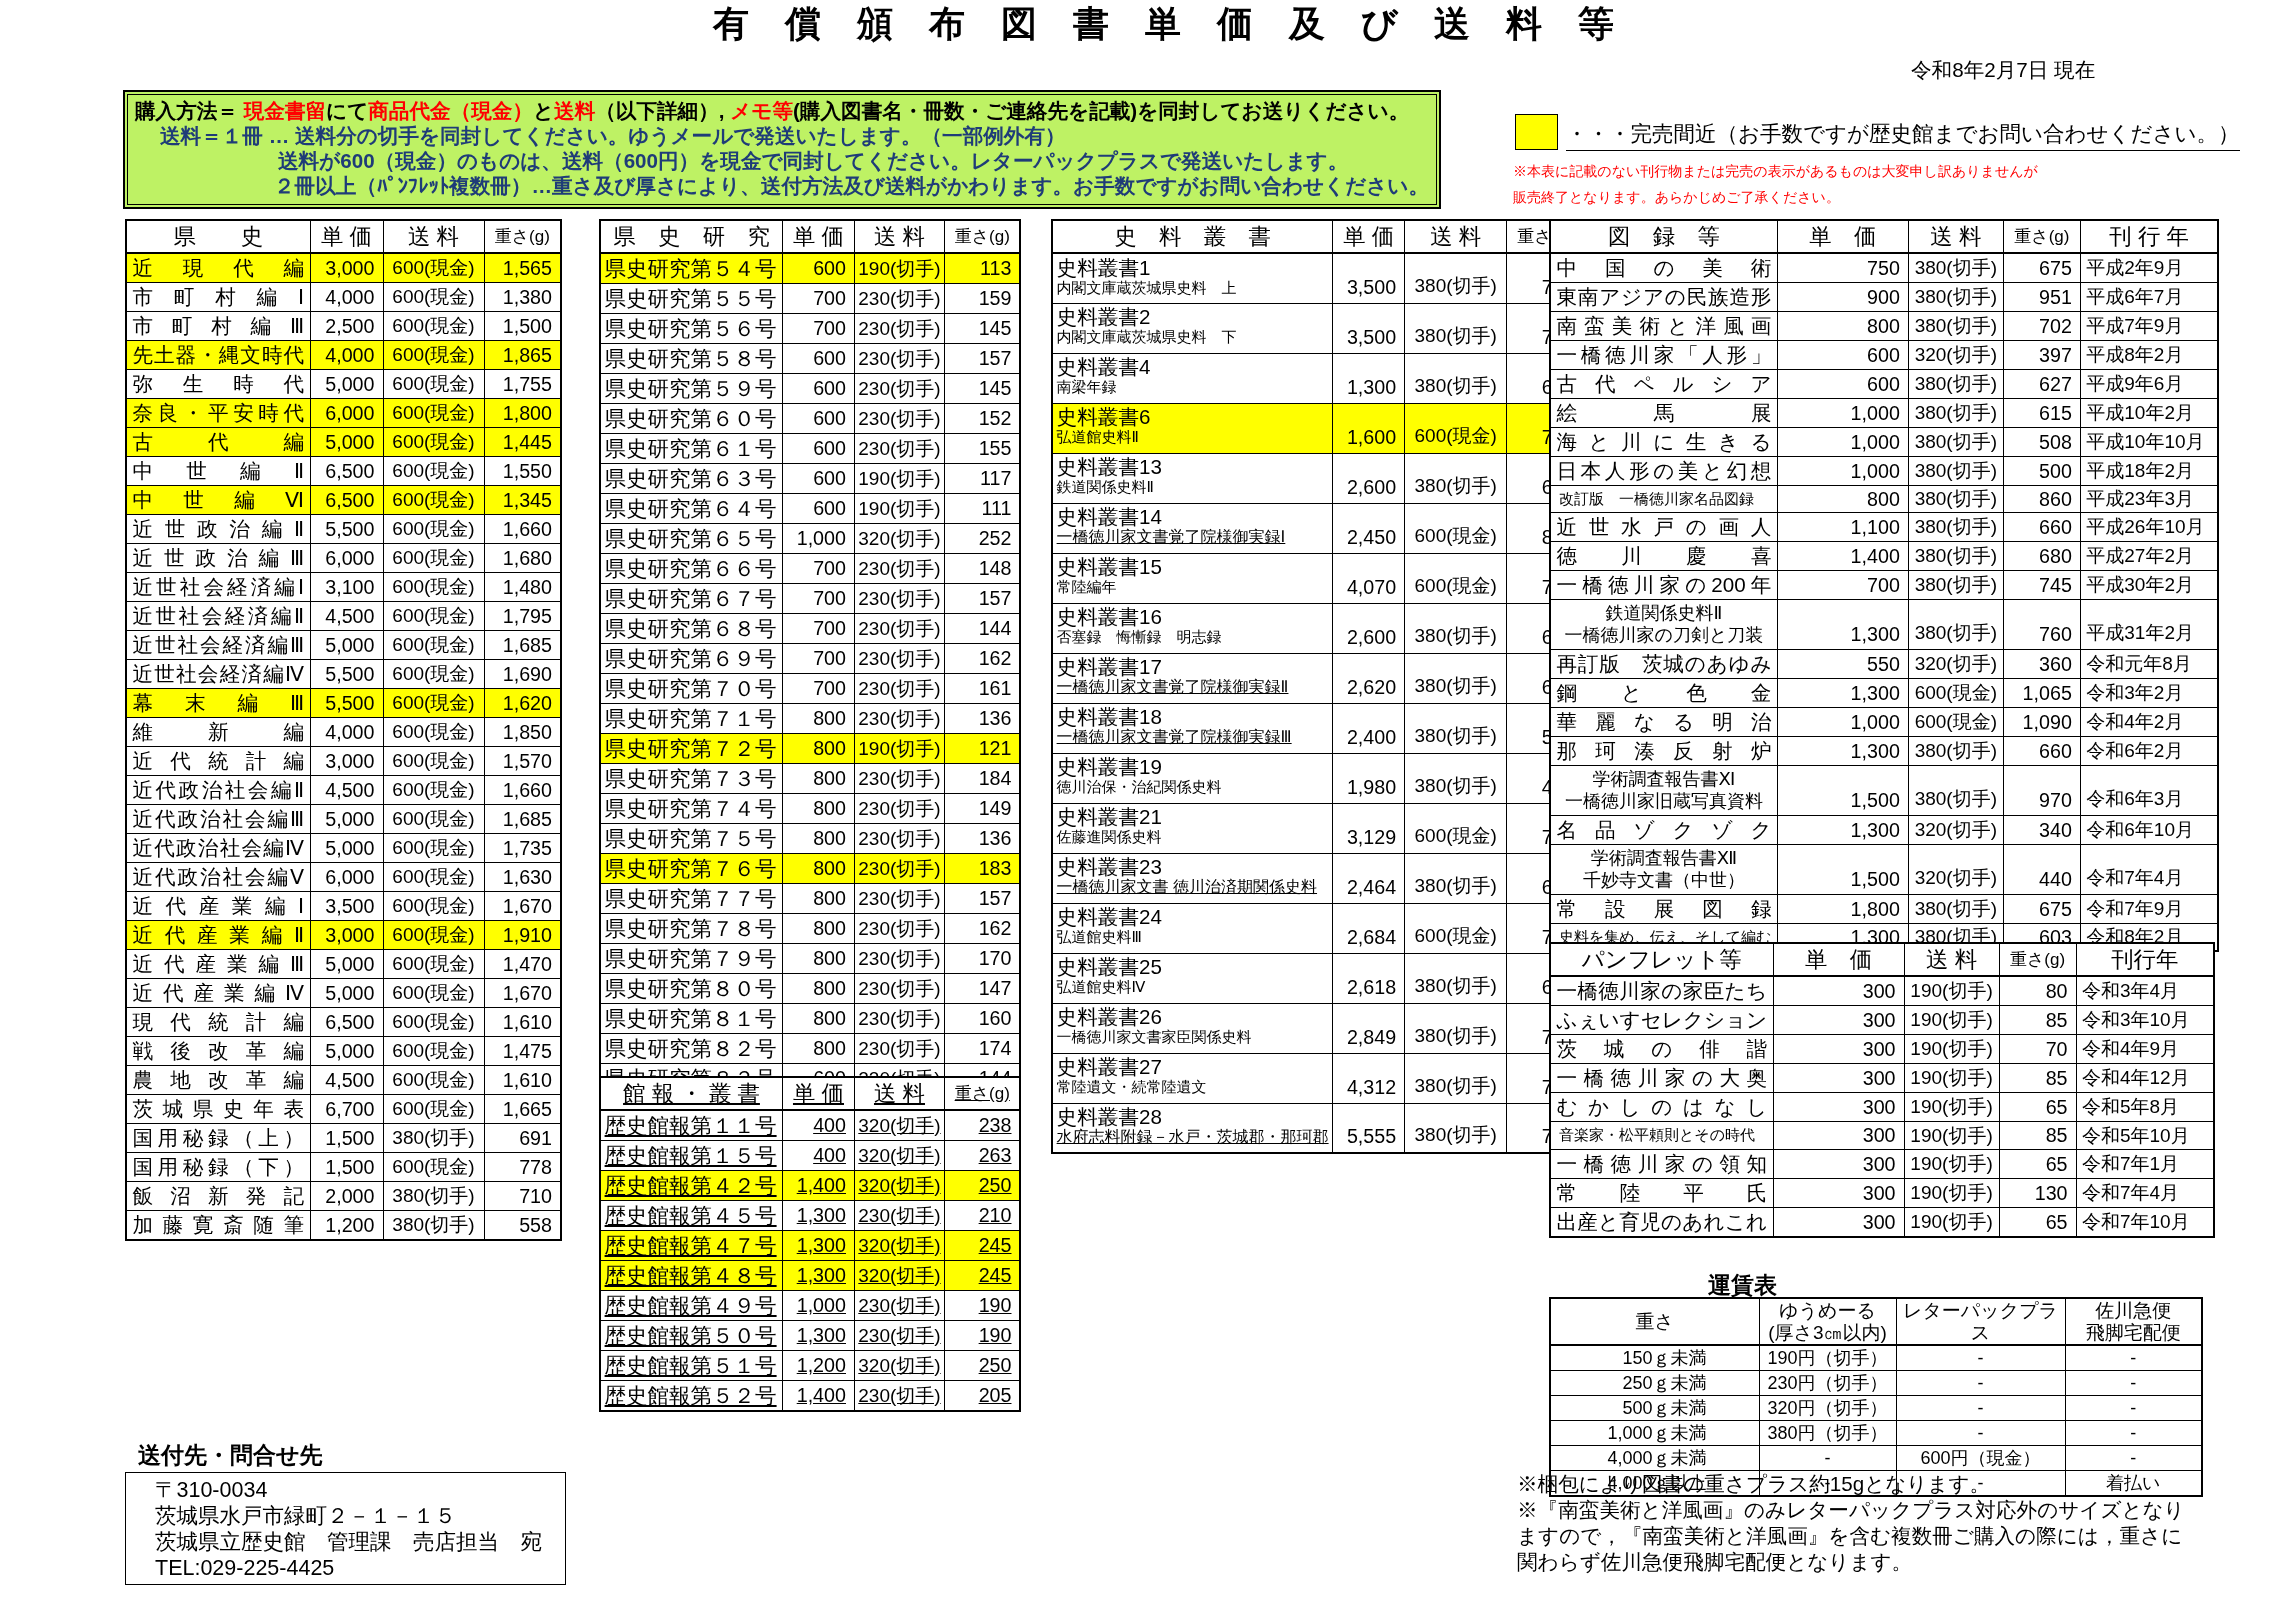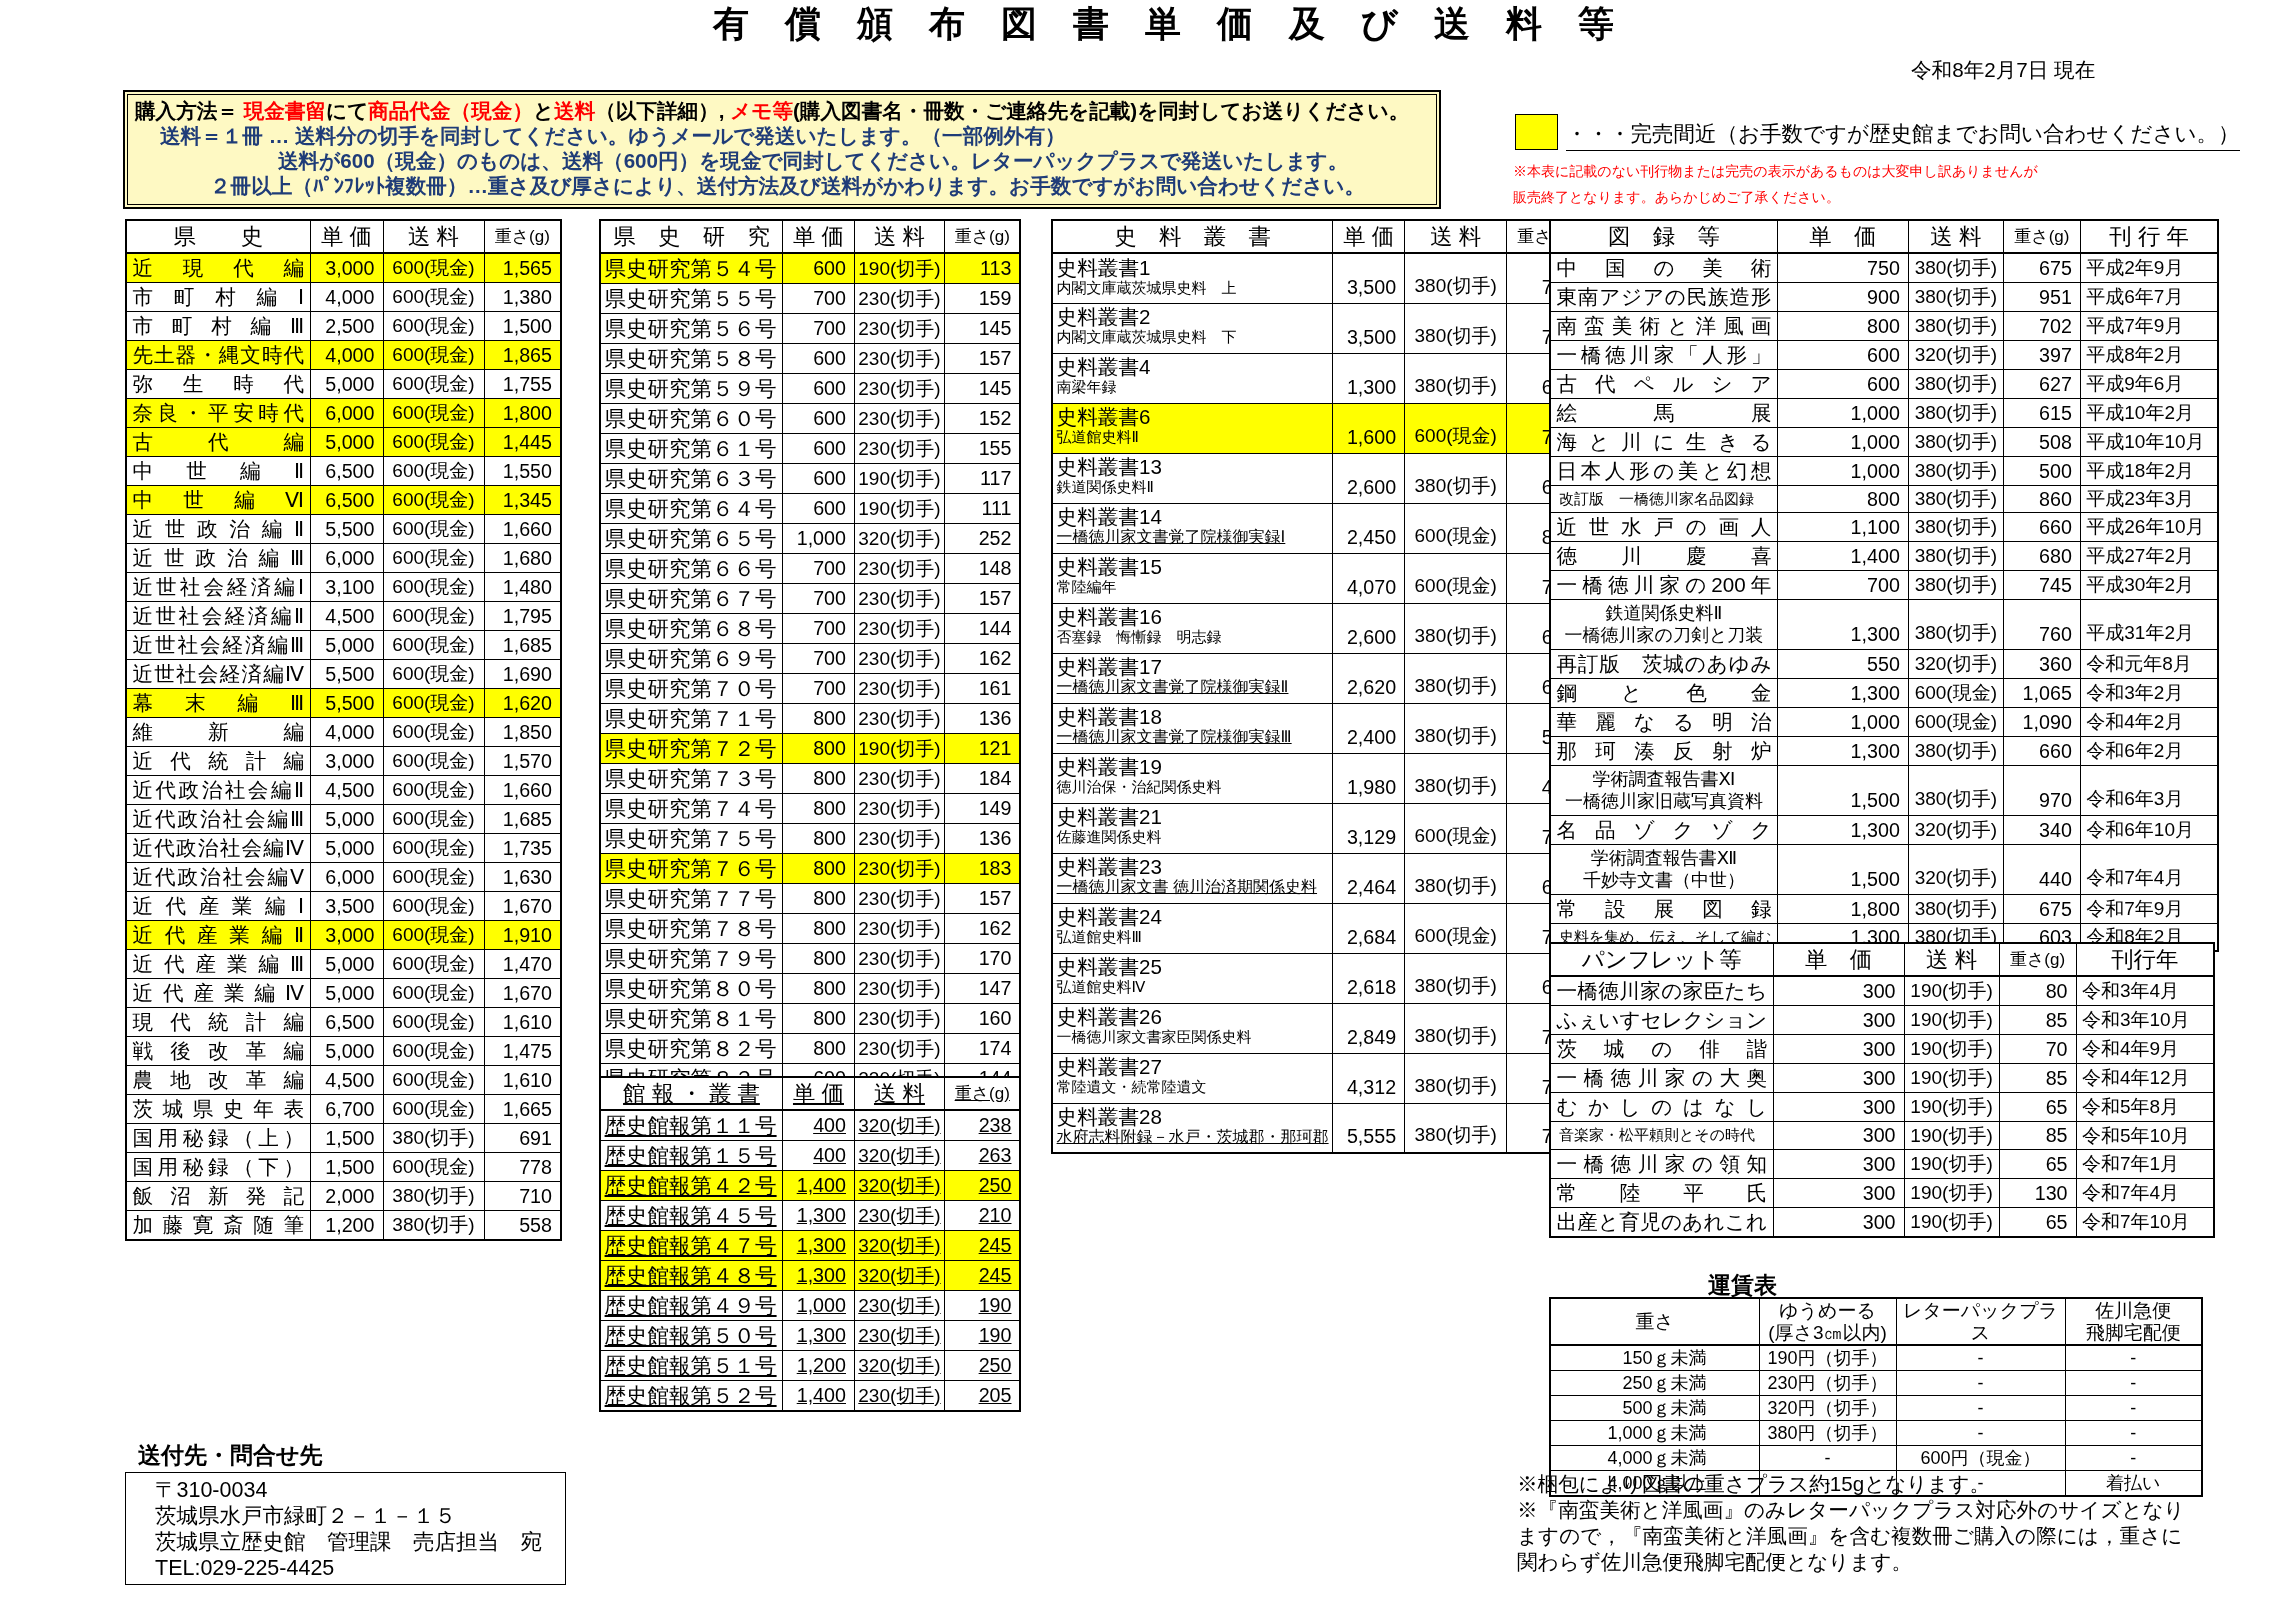--- a/index.html
+++ b/index.html
@@ -10,27 +10,27 @@
   }
   .abs { position:absolute;margin-left:35px; }
 
   
   .doc-title {
     left:0; top:18; width:2293px; text-align:center;
     font-size:36px; font-weight:bold; letter-spacing:36px; white-space:nowrap;
   }
 
   
-  .howto { left:88px; top:90px; width:1318px; border:2.7px solid #000; padding:1.8px; background:#fef9c3; }
+  .howto { left:88px; top:90px; width:1318px; border:2.7px solid #000; padding:1.8px; background:#bef264; }
   .howto-inner { border:0.9px solid #000; padding:3.6px 7.2px 5.4px 7.2px; }
   .howto-line { font-size:20.6px; font-weight:bold; line-height:25px; white-space:nowrap; }
   .howto-line.l1 { color:#000; }
   .howto-line.l2 { color:#1f3c78; padding-left:25px; }
   .howto-line.l3 { color:#1f3c78; padding-left:143px; }
-  .howto-line.l4 { color:#1f3c78; padding-left:75px; }
+  .howto-line.l4 { color:#1f3c78; padding-left:75px;text-align:right; }
   .howto-line .red { color:#ff0000; }
 
   
   .date-line { left:1876px; top:56px; font-size:20.6px; }
   .legend-swatch { left:1480px; top:114px; width:43px; height:36px; background:#ffff00; border:1.8px solid #000; }
   .legend-text { left:1531px; top:119px; font-size:21.5px; border-bottom:1.8px solid #000; padding-bottom:1.8px; white-space:nowrap; }
   .warning { left:1478px; top:158px; font-size:14px; color:#ff0000; line-height:26px; white-space:nowrap; }
 
   
   .pt table { border-collapse:collapse; table-layout:fixed; border:2.7px solid #000; background:#fff; }

